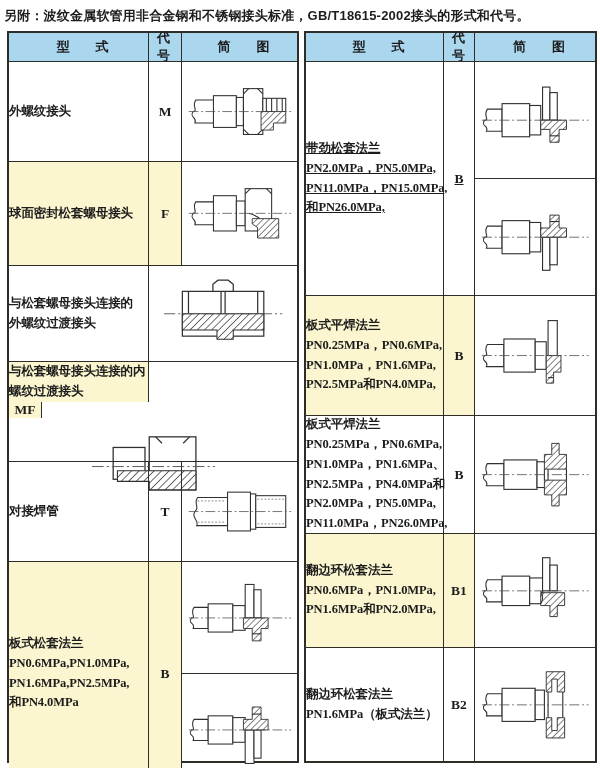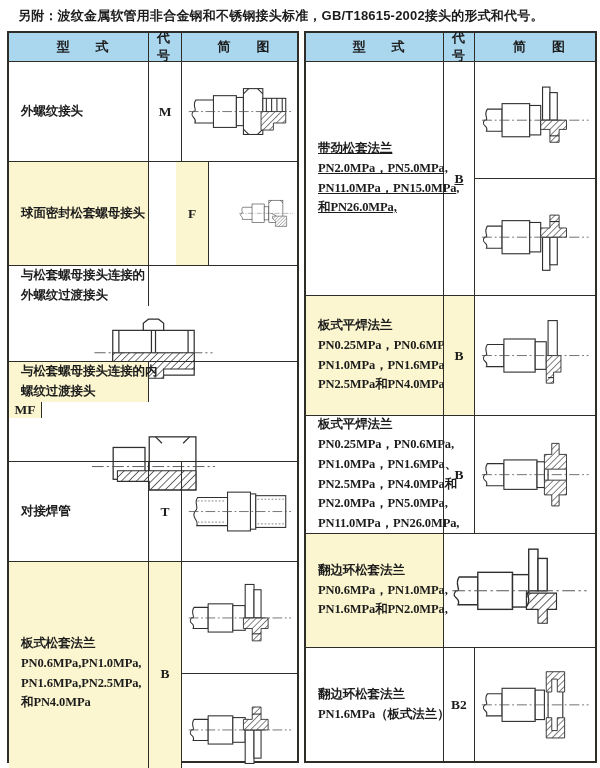--- a/index.html
+++ b/index.html
@@ -7,31 +7,31 @@
     --hbg:#aad6ee;
     --ybg:#fbf6cf;
     --tx:#1c1c1c;
   }
   *{margin:0;padding:0;box-sizing:border-box}
   html,body{width:600px;height:768px;overflow:hidden;background:#ffffff;
     font-family:"Liberation Serif", serif;color:var(--tx)}
   .title{
     font-family:"Liberation Sans", sans-serif;
     font-weight:700;font-size:13px;line-height:17px;
-    padding:7px 4px 0 18px;margin-bottom:7px;letter-spacing:.2px;
+    padding:7px 4px 0 4px;margin-bottom:7px;letter-spacing:.2px;
   }
   .tables{display:flex;margin-left:7px}
   .half{display:flex;flex-direction:column;border:2px solid var(--bd);background:#fff;height:732px}
   .half.lhalf{width:292px;margin-right:5px}
   .half.rhalf{width:293px}
   .hrow{display:flex;height:28px;background:var(--hbg);flex:none}
   .trow{display:flex;border-top:1px solid var(--bd);flex:none}
   .c{border-right:1px solid var(--bd);height:100%}
   .c:last-child{border-right:none}
-  .type{width:140px;display:flex;align-items:center;padding-left:12px;
+  .type{width:140px;display:flex;align-items:center;padding-left:0;
     white-space:pre;font-size:12.5px;line-height:1.58;font-weight:600;letter-spacing:-.1px}
   .code{width:33px;display:flex;align-items:center;justify-content:center;
     font-size:13.5px;font-weight:600}
   .rhalf .type{width:138px}
   .rhalf .code{width:31px}
   .diag{flex:1;display:flex;flex-direction:column}
   .hc{display:flex;align-items:center;justify-content:center;
     font-size:13px;font-weight:600;padding-left:8px}
   .dbox{flex:1;display:flex;align-items:center;justify-content:center;overflow:hidden;min-height:0}
   .dbox + .dbox{border-top:1px solid var(--bd)}
@@ -71,21 +71,21 @@
               <path d="M64 62 L70 68" stroke="#2f2f2f" stroke-width="1.2" fill="none"></path>
               <path d="M80 68 L86 62" stroke="#2f2f2f" stroke-width="1.2" fill="none"></path>
               <rect x="86" y="27" width="26" height="15" stroke="#2f2f2f" stroke-width="1.2" fill="#ffffff"></rect>
               <path d="M84 42 H112 V55 H98 V63 H84 Z" stroke="#2f2f2f" stroke-width="1" fill="url(#hatch1)"></path>
               <path d="M90 27 V42 M96 27 V42 M102 27 V42 M108 27 V42" stroke="#2f2f2f" stroke-width="1.2" fill="none"></path>
               <line x1="2" y1="42" x2="118" y2="42" stroke="#555" stroke-width=".9" stroke-dasharray="11 3 2 3"></line>
             </svg>
           </div>
         </div>
       </div>
-      <div class="trow hl" style="height: 104px; gap: 27px;">
+      <div class="trow hl" style="height: 104px;">
         <div class="c type">球面密封松套螺母接头</div>
         <div class="c code">F</div>
         <div class="c diag">
           <div class="dbox">
             <svg viewBox="0 0 120 84" preserveAspectRatio="xMidYMid meet" xmlns="http://www.w3.org/2000/svg">
               <defs>
                 <pattern id="hatch2" width="5" height="5" patternUnits="userSpaceOnUse" patternTransform="rotate(45)">
                   <rect width="5" height="5" fill="#fff"></rect>
                   <line x1="0" y1="0" x2="0" y2="5" stroke="#3a3a3a" stroke-width="1.4"></line>
                 </pattern>
@@ -96,21 +96,21 @@
               <rect x="66" y="14" width="30" height="48" stroke="#2f2f2f" stroke-width="1.2" fill="#ffffff"></rect>
               <path d="M66 20 L72 14" stroke="#2f2f2f" stroke-width="1.2" fill="none"></path>
               <path d="M90 14 L96 20" stroke="#2f2f2f" stroke-width="1.2" fill="none"></path>
               <path d="M70 42 Q86 46 88 58" stroke="#2f2f2f" stroke-width="1.2" fill="none"></path>
               <path d="M74 48 H104 V70 H80 V58 L74 54 Z" stroke="#2f2f2f" stroke-width="1" fill="url(#hatch2)"></path>
               <line x1="2" y1="42" x2="118" y2="42" stroke="#555" stroke-width=".9" stroke-dasharray="11 3 2 3"></line>
             </svg>
           </div>
         </div>
       </div>
-      <div class="trow" style="height: 96px; flex-direction: column;">
+      <div class="trow" style="height: 96px;">
         <div class="c type">与松套螺母接头连接的
 外螺纹过渡接头</div>
         <div class="c diag">
           <div class="dbox">
             <svg viewBox="0 0 120 84" preserveAspectRatio="xMidYMid meet" xmlns="http://www.w3.org/2000/svg">
               <defs>
                 <pattern id="hatch3" width="5" height="5" patternUnits="userSpaceOnUse" patternTransform="rotate(45)">
                   <rect width="5" height="5" fill="#fff"></rect>
                   <line x1="0" y1="0" x2="0" y2="5" stroke="#3a3a3a" stroke-width="1.4"></line>
                 </pattern>
@@ -319,20 +319,21 @@
               <path d="M70 36 V48 M94 36 V48" stroke="#2f2f2f" stroke-width="1.2" fill="none"></path>
               <line x1="2" y1="42" x2="118" y2="42" stroke="#555" stroke-width=".9" stroke-dasharray="11 3 2 3"></line>
             </svg>
           </div>
         </div>
       </div>
       <div class="trow hl" style="height: 114px;">
         <div class="c type">翻边环松套法兰
 PN0.6MPa，PN1.0MPa,
 PN1.6MPa和PN2.0MPa,</div>
+        <div class="c code">B1</div>
         <div class="c diag">
           <div class="dbox">
             <svg viewBox="0 0 120 84" preserveAspectRatio="xMidYMid meet" xmlns="http://www.w3.org/2000/svg">
               <defs>
                 <pattern id="hatch12" width="5" height="5" patternUnits="userSpaceOnUse" patternTransform="rotate(45)">
                   <rect width="5" height="5" fill="#fff"></rect>
                   <line x1="0" y1="0" x2="0" y2="5" stroke="#3a3a3a" stroke-width="1.4"></line>
                 </pattern>
               </defs>
               <path d="M24 30 H8 C3 37 11 42 5 42 C0 49 10 47 7 54 H24 Z" stroke="#2f2f2f" stroke-width="1.2" fill="#ffffff"></path>

